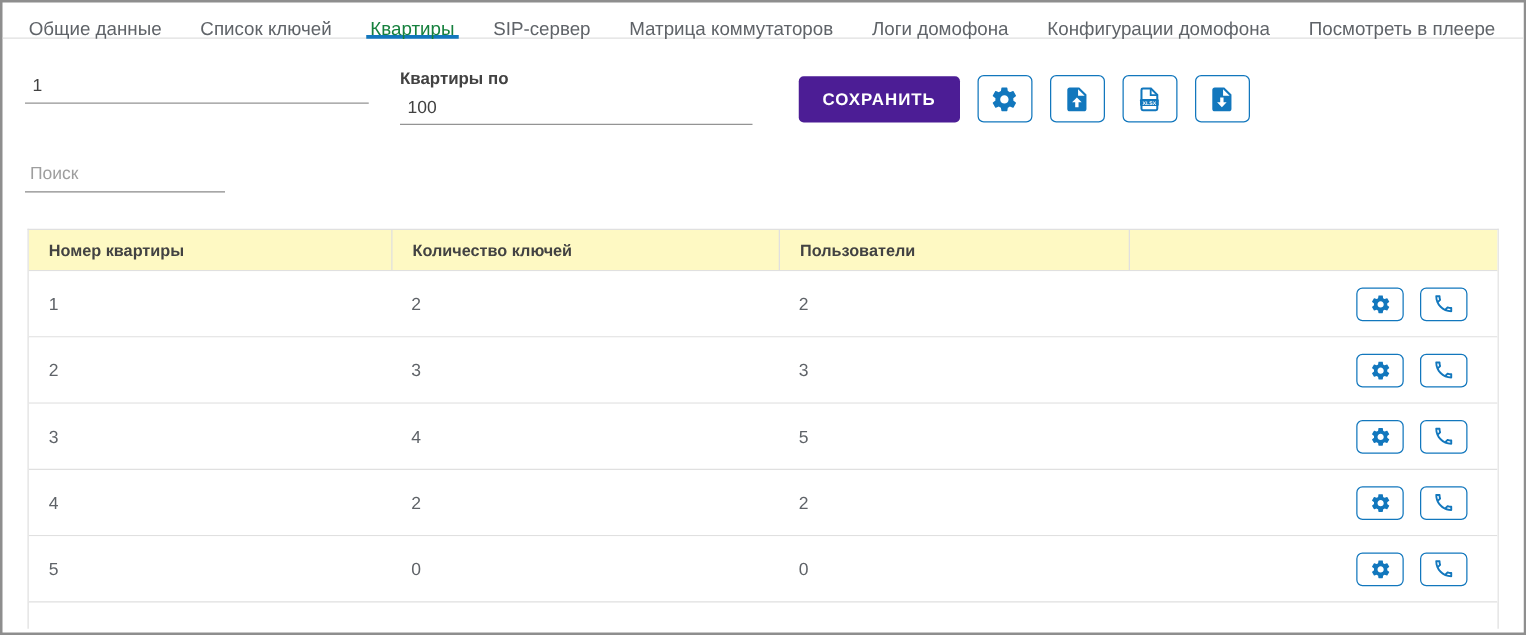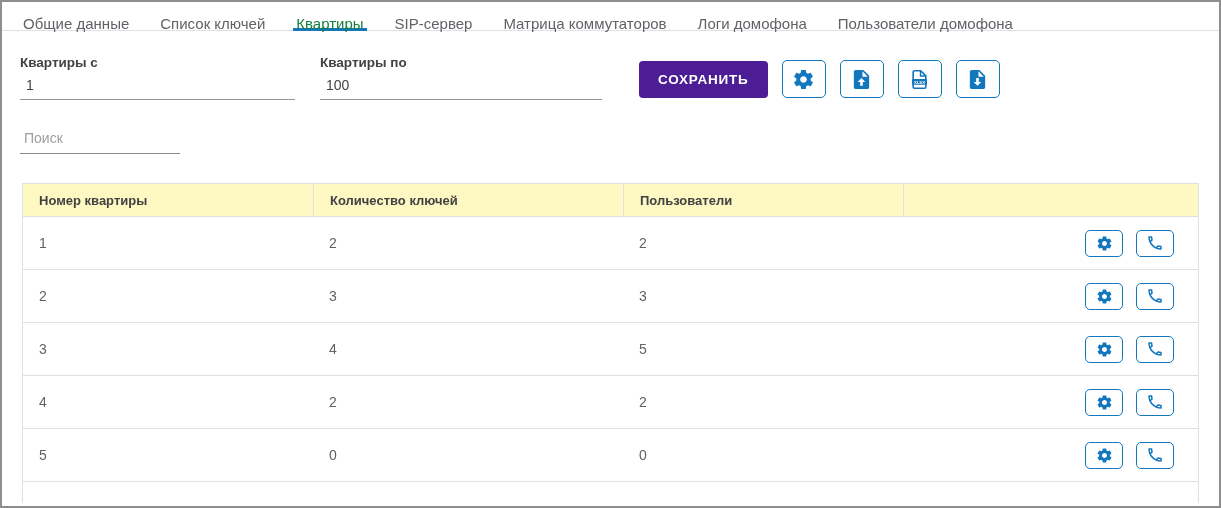--- a/index.html
+++ b/index.html
@@ -179,26 +179,26 @@
 
 <div class="page">
 
   <div class="tabbar">
     <div class="tab">Общие данные</div>
     <div class="tab">Список ключей</div>
     <div class="tab active">Квартиры</div>
     <div class="tab">SIP-сервер</div>
     <div class="tab">Матрица коммутаторов</div>
     <div class="tab">Логи домофона</div>
-    <div class="tab">Пользователи домофона</div>
+    <div class="tab">Конфигурации домофона</div>
+    <div class="tab">Посмотреть в плеере</div>
   </div>
 
   <div class="form-row">
     <div class="field">
-      <label class="field-label">Квартиры с</label>
       <input type="text" value="1" style="">
     </div>
     <div class="field field-2">
       <label class="field-label">Квартиры по</label>
       <input type="text" value="100" style="">
     </div>
 
     <div class="btn-group">
       <button class="save-btn">СОХРАНИТЬ</button>
 

